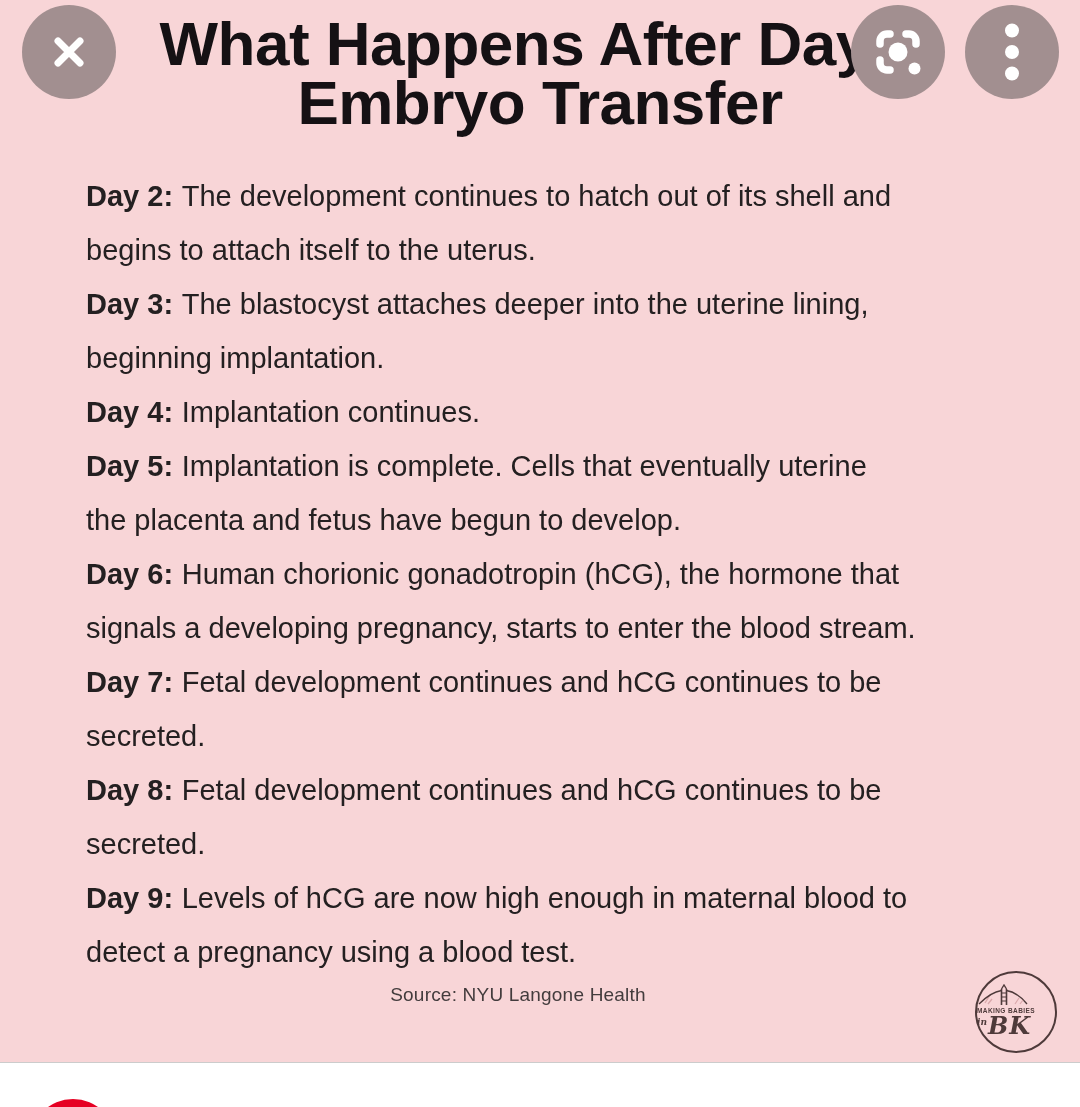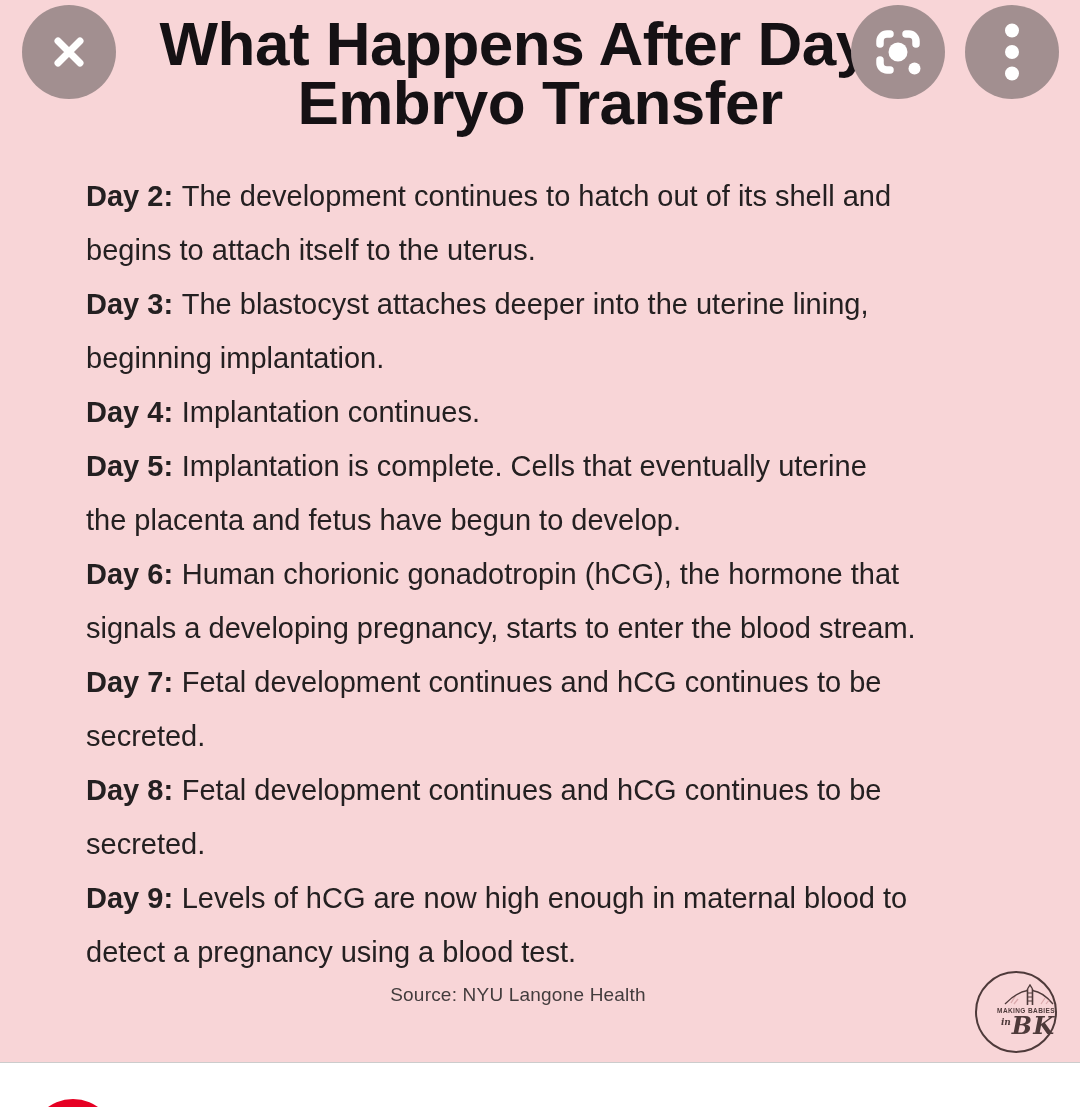--- a/index.html
+++ b/index.html
@@ -32,21 +32,21 @@
   }
   .day { margin: 0; white-space: pre-line; }
   .day-label { font-weight: 700; margin-right: 0.3em; }
   .source {
     margin-top: 5px; text-align: center; font-size: 19px;
     color: #433c3d; letter-spacing: 0.2px; position: relative; left: -22px;
   }
   .logo {
     position: absolute; top: 971px; right: 23px;
     width: 82px; height: 82px; border: 2.5px solid #4e3a3a; border-radius: 50%;
-    display: flex; flex-direction: column; align-items: flex-end; justify-content: center;
+    display: flex; flex-direction: column; align-items: flex-start; justify-content: center;
     color: #4e3a3a;
   }
   .logo-line1 {
     font-size: 6.5px; font-weight: 700; letter-spacing: 0.4px; margin-top: 1px;
   }
   .logo-line2 {
     display: flex; align-items: center; margin-top: -3px;
     font-family: "DejaVu Serif", serif; font-style: italic; font-weight: 700;
   }
   .logo-in { font-size: 9px; margin-right: 1px; position: relative; top: -4px; }

